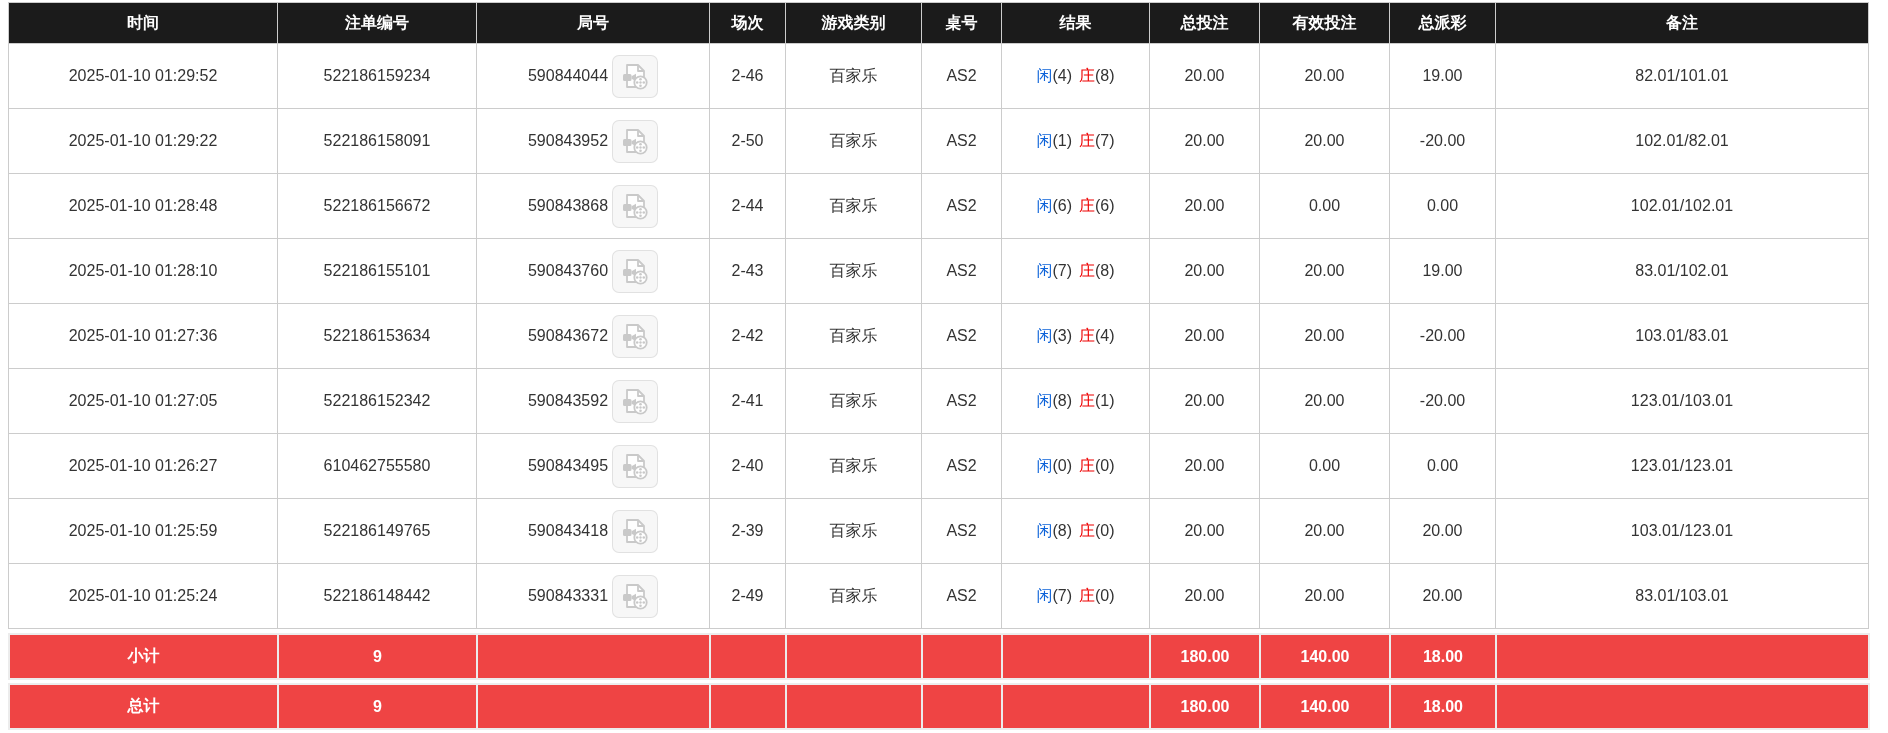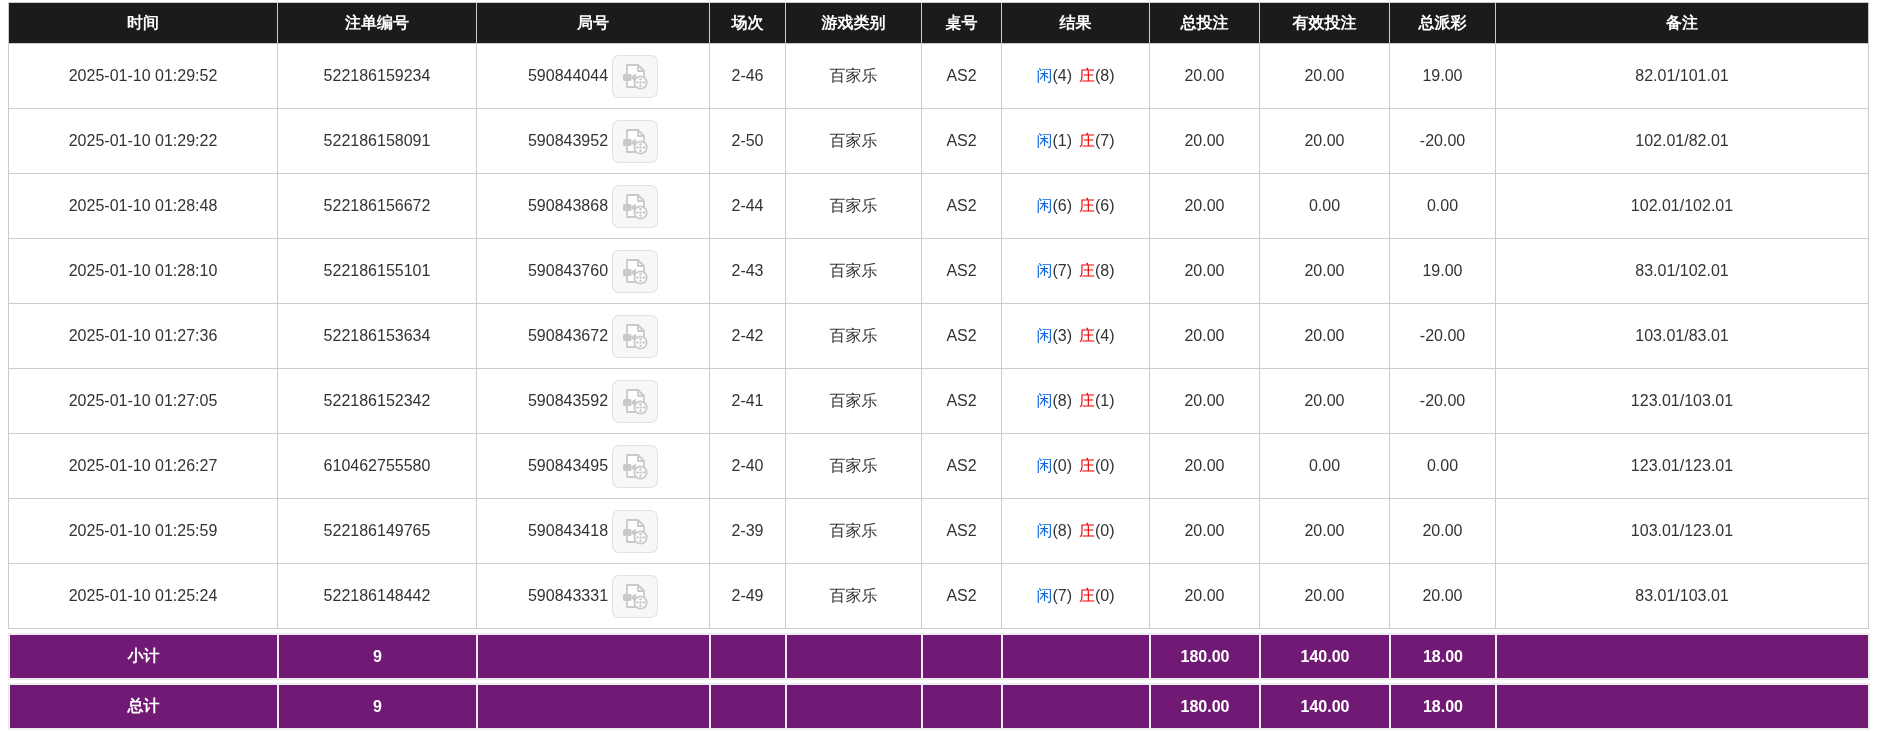--- a/index.html
+++ b/index.html
@@ -62,21 +62,21 @@
   }
 
   table.footer-table {
     border-collapse: collapse;
     table-layout: fixed;
     width: 1860px;
   }
   table.footer-table.first  { margin-top: 4px; }
   table.footer-table.second { margin-top: 3px; }
   table.footer-table td {
-    background: #701a75;
+    background: #ef4444;
     color: #ffffff;
     font-weight: bold;
     font-size: 16px;
     height: 45px;
     text-align: center;
     vertical-align: middle;
     border: 2px solid #ececec;
     padding: 0;
   }
 </style>

